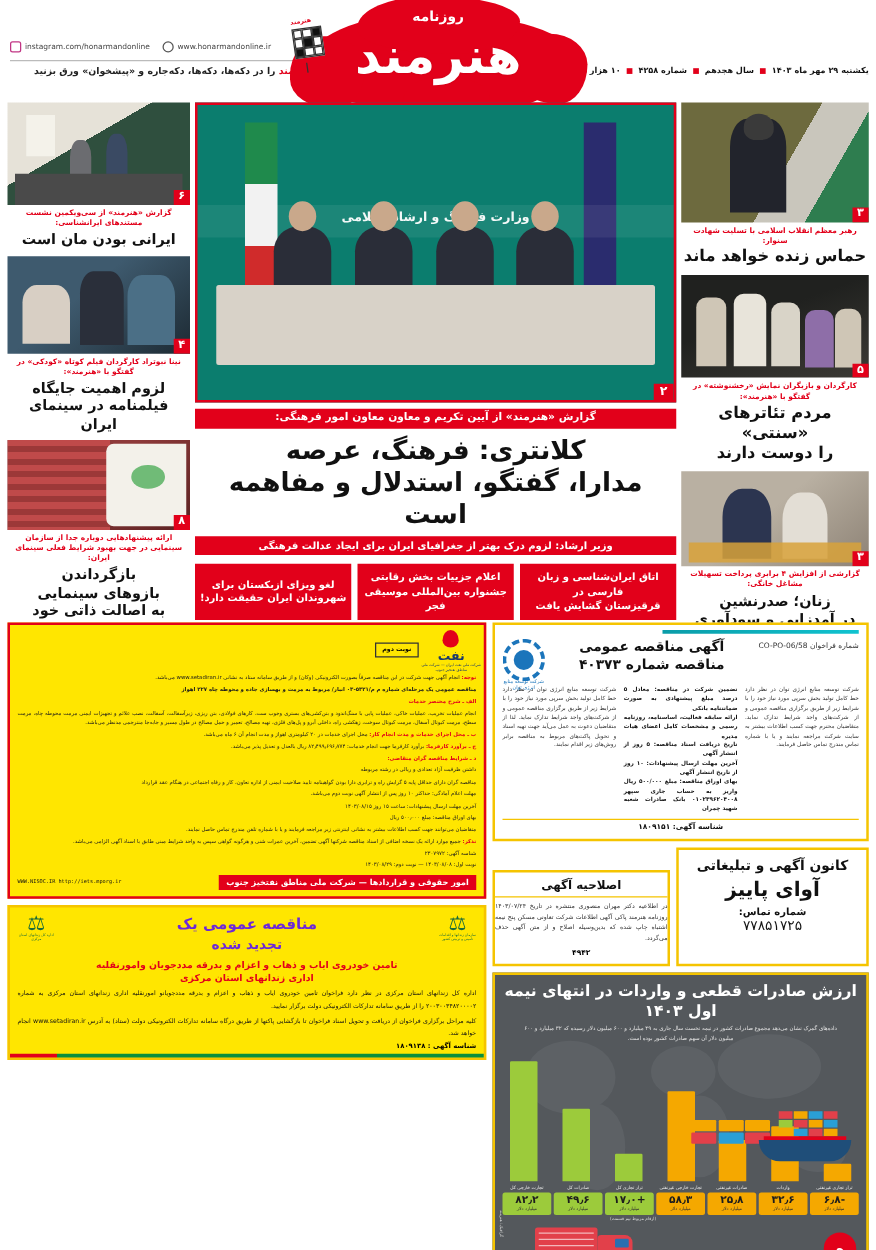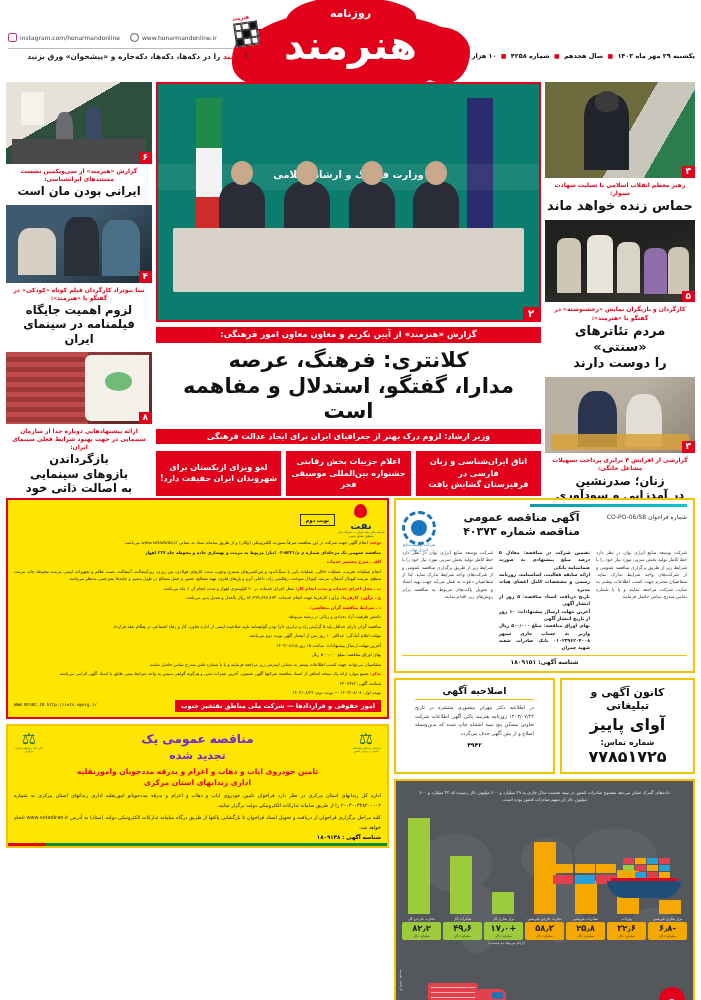--- a/index.html
+++ b/index.html
@@ -98,27 +98,27 @@
   .gearlogo .dot{position:absolute;left:9px;top:9px;width:16px;height:16px;background:#1b75bb;border-radius:50%;}
   .gearlogo .cap{position:absolute;bottom:-7px;left:-4px;right:-4px;text-align:center;font-size:4px;color:#1b75bb;}
   .tender1 .cols{display:flex;gap:6px;margin-top:4px;}
   .tender1 .c{flex:1;font-size:4.6px;line-height:1.6;color:#333;text-align:justify;}
   .tender1 .c .b{font-weight:bold;color:#111;}
   .tender1 .code{margin-top:3px;text-align:center;font-size:6px;font-weight:bold;color:#111;
      border-top:1px solid #f5c400;padding-top:2px;}
 
   .adrow{display:flex;gap:5px;}
   .adrow > *{flex:1;}
-  .eslah{padding:5px 19px;}
+  .eslah{padding:5px 0;margin-top:18px;}
   .eslah .t{text-align:center;font-size:9.5px;font-weight:bold;color:#111;border-bottom:1px solid #f5c400;padding-bottom:3px;margin-bottom:3px;}
   .eslah .body{font-size:5px;line-height:1.75;color:#333;text-align:justify;}
   .kanoon{padding:6px;text-align:center;}
   .kanoon .t{font-size:11px;font-weight:bold;color:#111;margin-bottom:3px;}
   .kanoon .brand{font-size:16px;font-weight:bold;color:#111;letter-spacing:-.5px;margin:2px 0 4px;}
-  .kanoon .tel{font-size:16px;font-weight:bold;color:#111;direction:ltr;}
+  .kanoon .tel{font-size:11px;font-weight:normal;color:#111;direction:ltr;}
   .kanoon .telbl{font-size:8px;color:#111;font-weight:bold;}
 
   
   .info{background:#54585c;border:2px solid #f5c400;box-sizing:border-box;padding:5px 6px 4px;position:relative;overflow:hidden;height:242px;}
   .info .worldmap{position:absolute;inset:0;opacity:.13;}
   .info .ititle{position:relative;text-align:center;font-size:12.5px;font-weight:bold;color:#fff;line-height:1.3;}
   .info .isub{position:relative;text-align:center;font-size:4.4px;color:#e4e4e4;line-height:1.7;margin:3px 12px 0;}
   .chartarea{position:relative;height:108px;margin-top:2px;}
   .bars{position:absolute;left:0;right:0;bottom:0;height:104px;display:flex;align-items:flex-end;justify-content:space-between;padding:0 6px;box-sizing:border-box;}
   .bar{width:22px;border-radius:1px 1px 0 0;}
@@ -426,20 +426,21 @@
       <div class="info">
         <svg class="worldmap" viewBox="0 0 345 240" preserveAspectRatio="none">
           <ellipse cx="70" cy="95" rx="42" ry="34" fill="#9aa0a6"></ellipse>
           <ellipse cx="95" cy="160" rx="26" ry="40" fill="#9aa0a6"></ellipse>
           <ellipse cx="175" cy="90" rx="30" ry="24" fill="#9aa0a6"></ellipse>
           <ellipse cx="190" cy="150" rx="28" ry="38" fill="#9aa0a6"></ellipse>
           <ellipse cx="255" cy="85" rx="48" ry="30" fill="#9aa0a6"></ellipse>
           <ellipse cx="300" cy="165" rx="26" ry="18" fill="#9aa0a6"></ellipse>
         </svg>
 
+        <div class="ititle">ارزش صادرات قطعی و واردات در انتهای نیمه اول ۱۴۰۳</div>
         <div class="isub">داده‌های گمرک نشان می‌دهد مجموع صادرات کشور در نیمه نخست سال جاری به ۴۹ میلیارد و ۶۰۰ میلیون دلار رسیده که ۳۲ میلیارد و ۶۰۰ میلیون دلار آن سهم صادرات کشور بوده است.</div>
 
         <div class="chartarea">
           <div class="bars">
             <span class="bar" style="height:14px;background:#f5a800;"></span>
             <span class="bar" style="height:44px;background:#f5a800;"></span>
             <span class="bar" style="height:33px;background:#f5a800;"></span>
             <span class="bar" style="height:72px;background:#f5a800;"></span>
             <span class="bar" style="height:22px;background:#9ccb3b;"></span>
             <span class="bar" style="height:58px;background:#9ccb3b;"></span>

